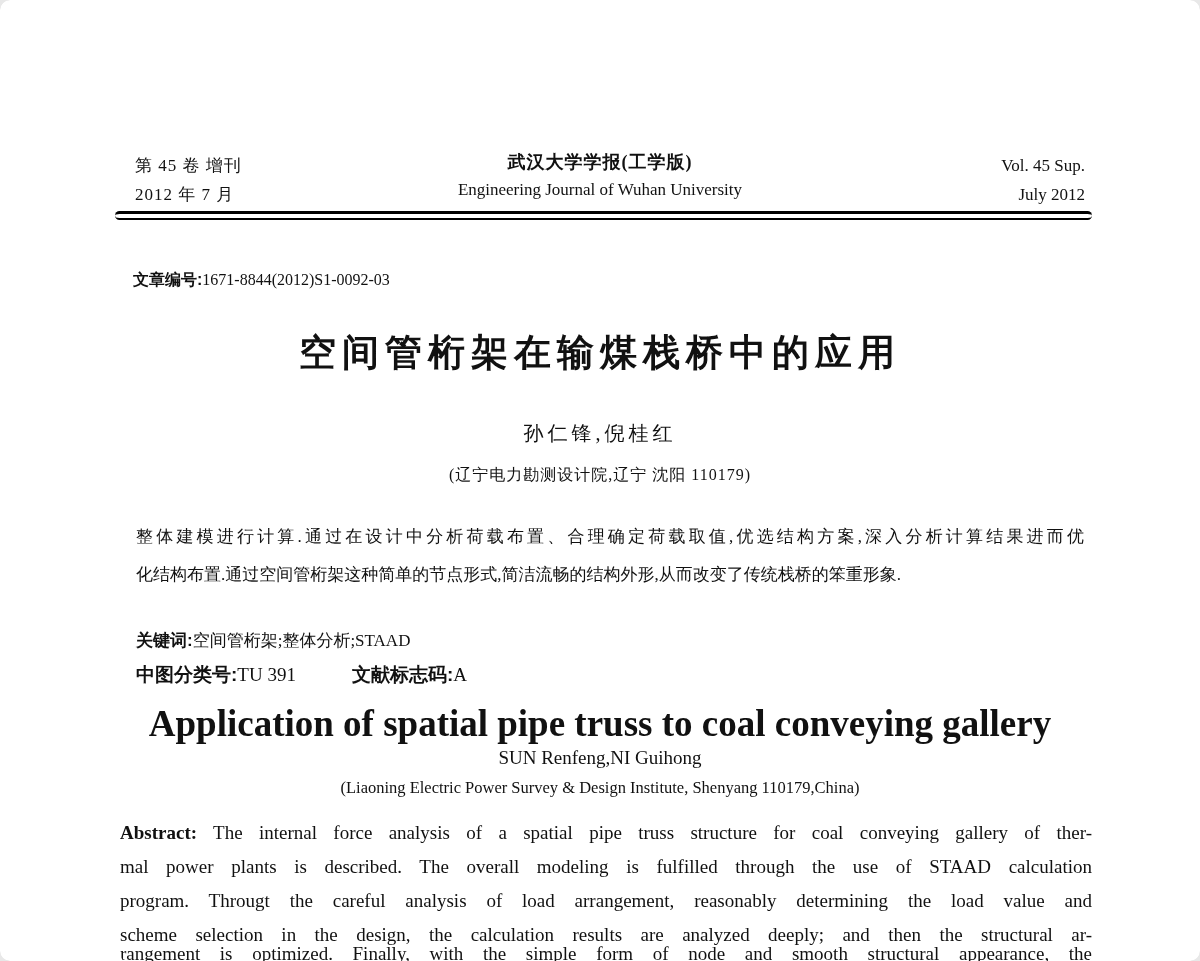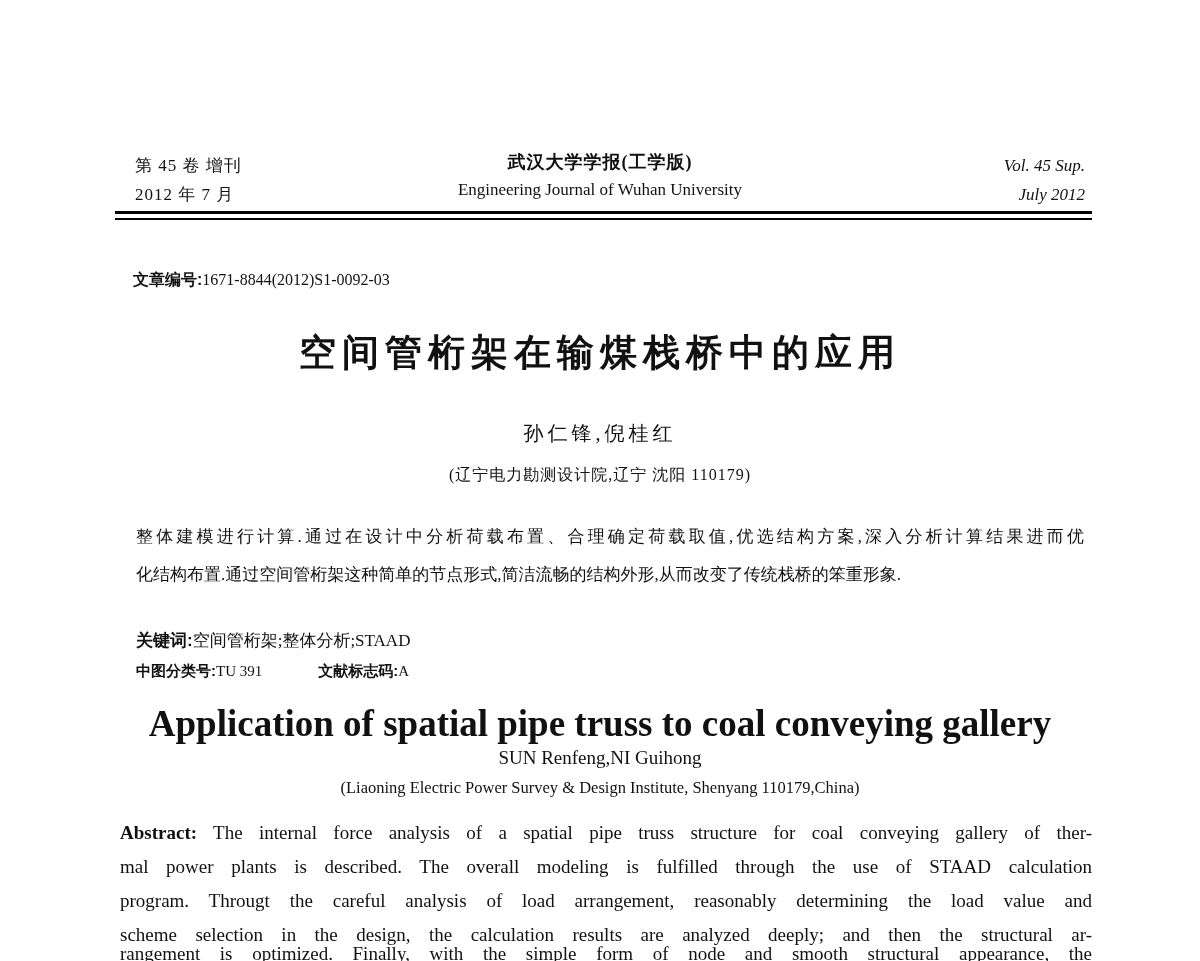--- a/index.html
+++ b/index.html
@@ -1,15 +1,15 @@
 <!DOCTYPE html>
 <html><head>
 <meta charset="utf-8">
 <style>
-  * { margin: 0; padding: 0; box-sizing: border-box; }
+  * { margin: 0; padding: 0; box-sizing: border-box; border-radius: 10px; }
   html, body { background: #e8e8e8; }
   .page {
     position: relative;
     width: 1200px;
     height: 961px;
     background: #ffffff;
     overflow: hidden;
     color: #111;
     font-family: "Liberation Serif", serif;
     margin: 0 auto;
@@ -22,21 +22,21 @@
     font-size: 17px; line-height: 29px; letter-spacing: 1px;
   }
   .hdr-center {
     position: absolute; left: 0; right: 0; top: 150px;
     text-align: center;
   }
   .hdr-center .cn { font-size: 18px; font-weight: 600; letter-spacing: 1px; }
   .hdr-center .en { font-size: 17px; margin-top: 6px; }
   .hdr-right {
     position: absolute; right: 115px; top: 151px;
-    text-align: right; font-size: 17px; line-height: 29px; font-style: italic;
+    text-align: right; font-size: 17px; line-height: 29px;
   }
 
   .rule {
     position: absolute; left: 115px; top: 211px; width: 977px; height: 9px;
     border-top: 3px solid #000; border-bottom: 2px solid #000;
   }
 
   
   .article-id {
     position: absolute; left: 133px; top: 270px; font-size: 16px;
@@ -62,21 +62,21 @@
   .abs-cn {
     position: absolute; left: 136px; top: 518px; width: 948px;
     font-size: 17px; line-height: 38px;
   }
   .abs-cn .lbl, .kw .lbl, .clc .lbl {
     font-family: "Liberation Sans", sans-serif; font-weight: 700;
   }
   .jline { text-align: justify; text-align-last: justify; }
 
   .kw  { position: absolute; left: 136px; top: 629px; font-size: 17px; }
-  .clc { position: absolute; left: 136px; top: 662px; font-size: 15px; }
+  .clc { position: absolute; left: 136px; top: 662px; font-size: 19px; }
   .clc .gap { display: inline-block; width: 56px; }
 
   
   .title-en {
     position: absolute; left: 0; right: 0; top: 702px;
     text-align: center; font-weight: 700; font-size: 37px;
   }
   .authors-en {
     position: absolute; left: 0; right: 0; top: 747px;
     text-align: center; font-size: 19px;

